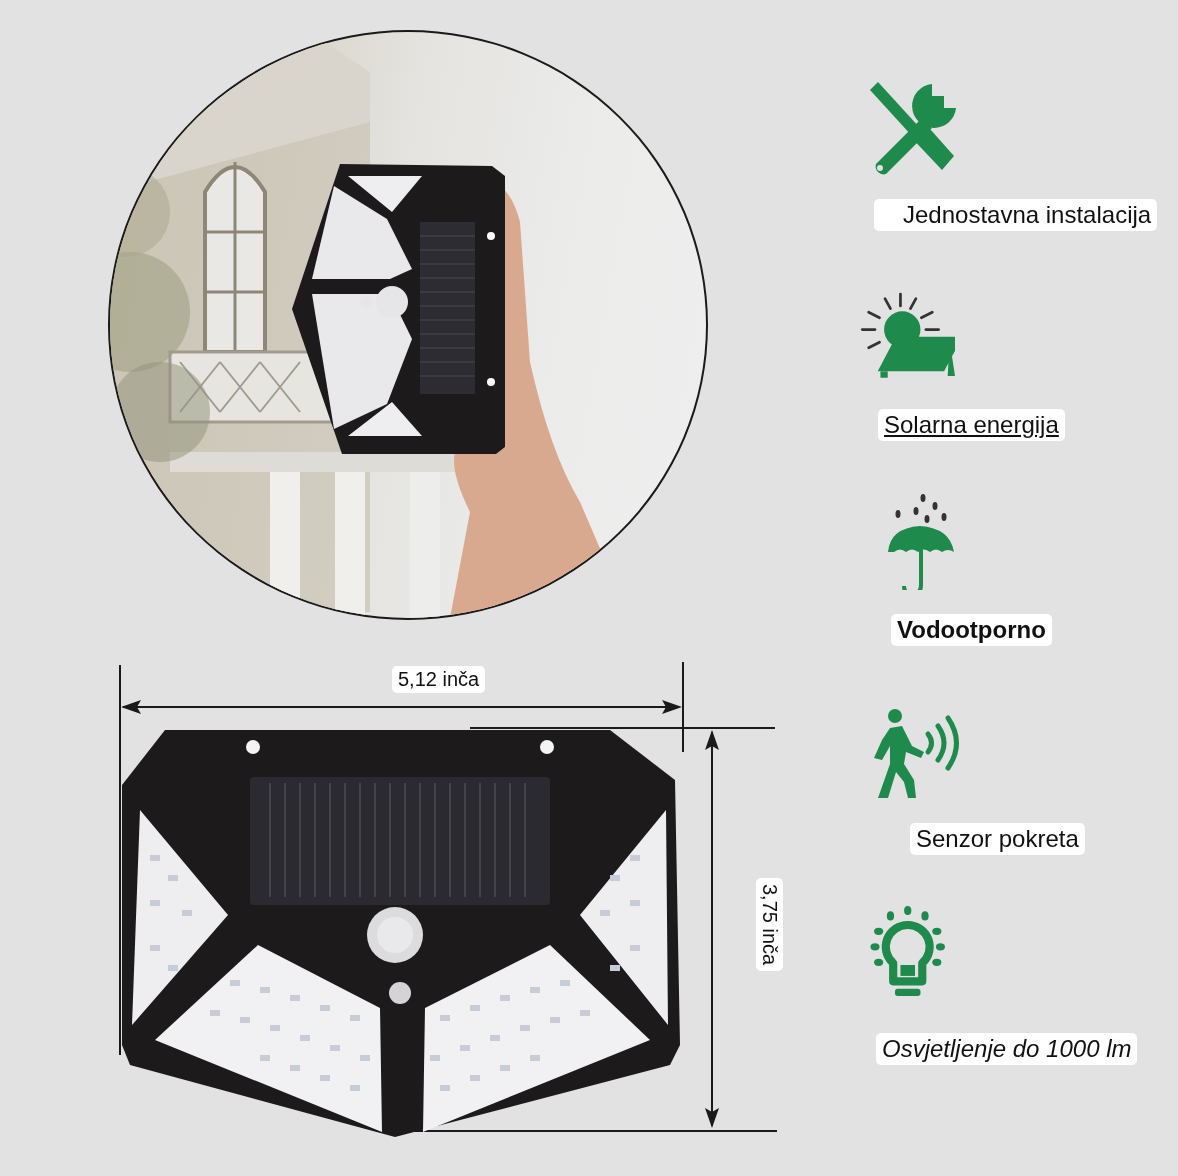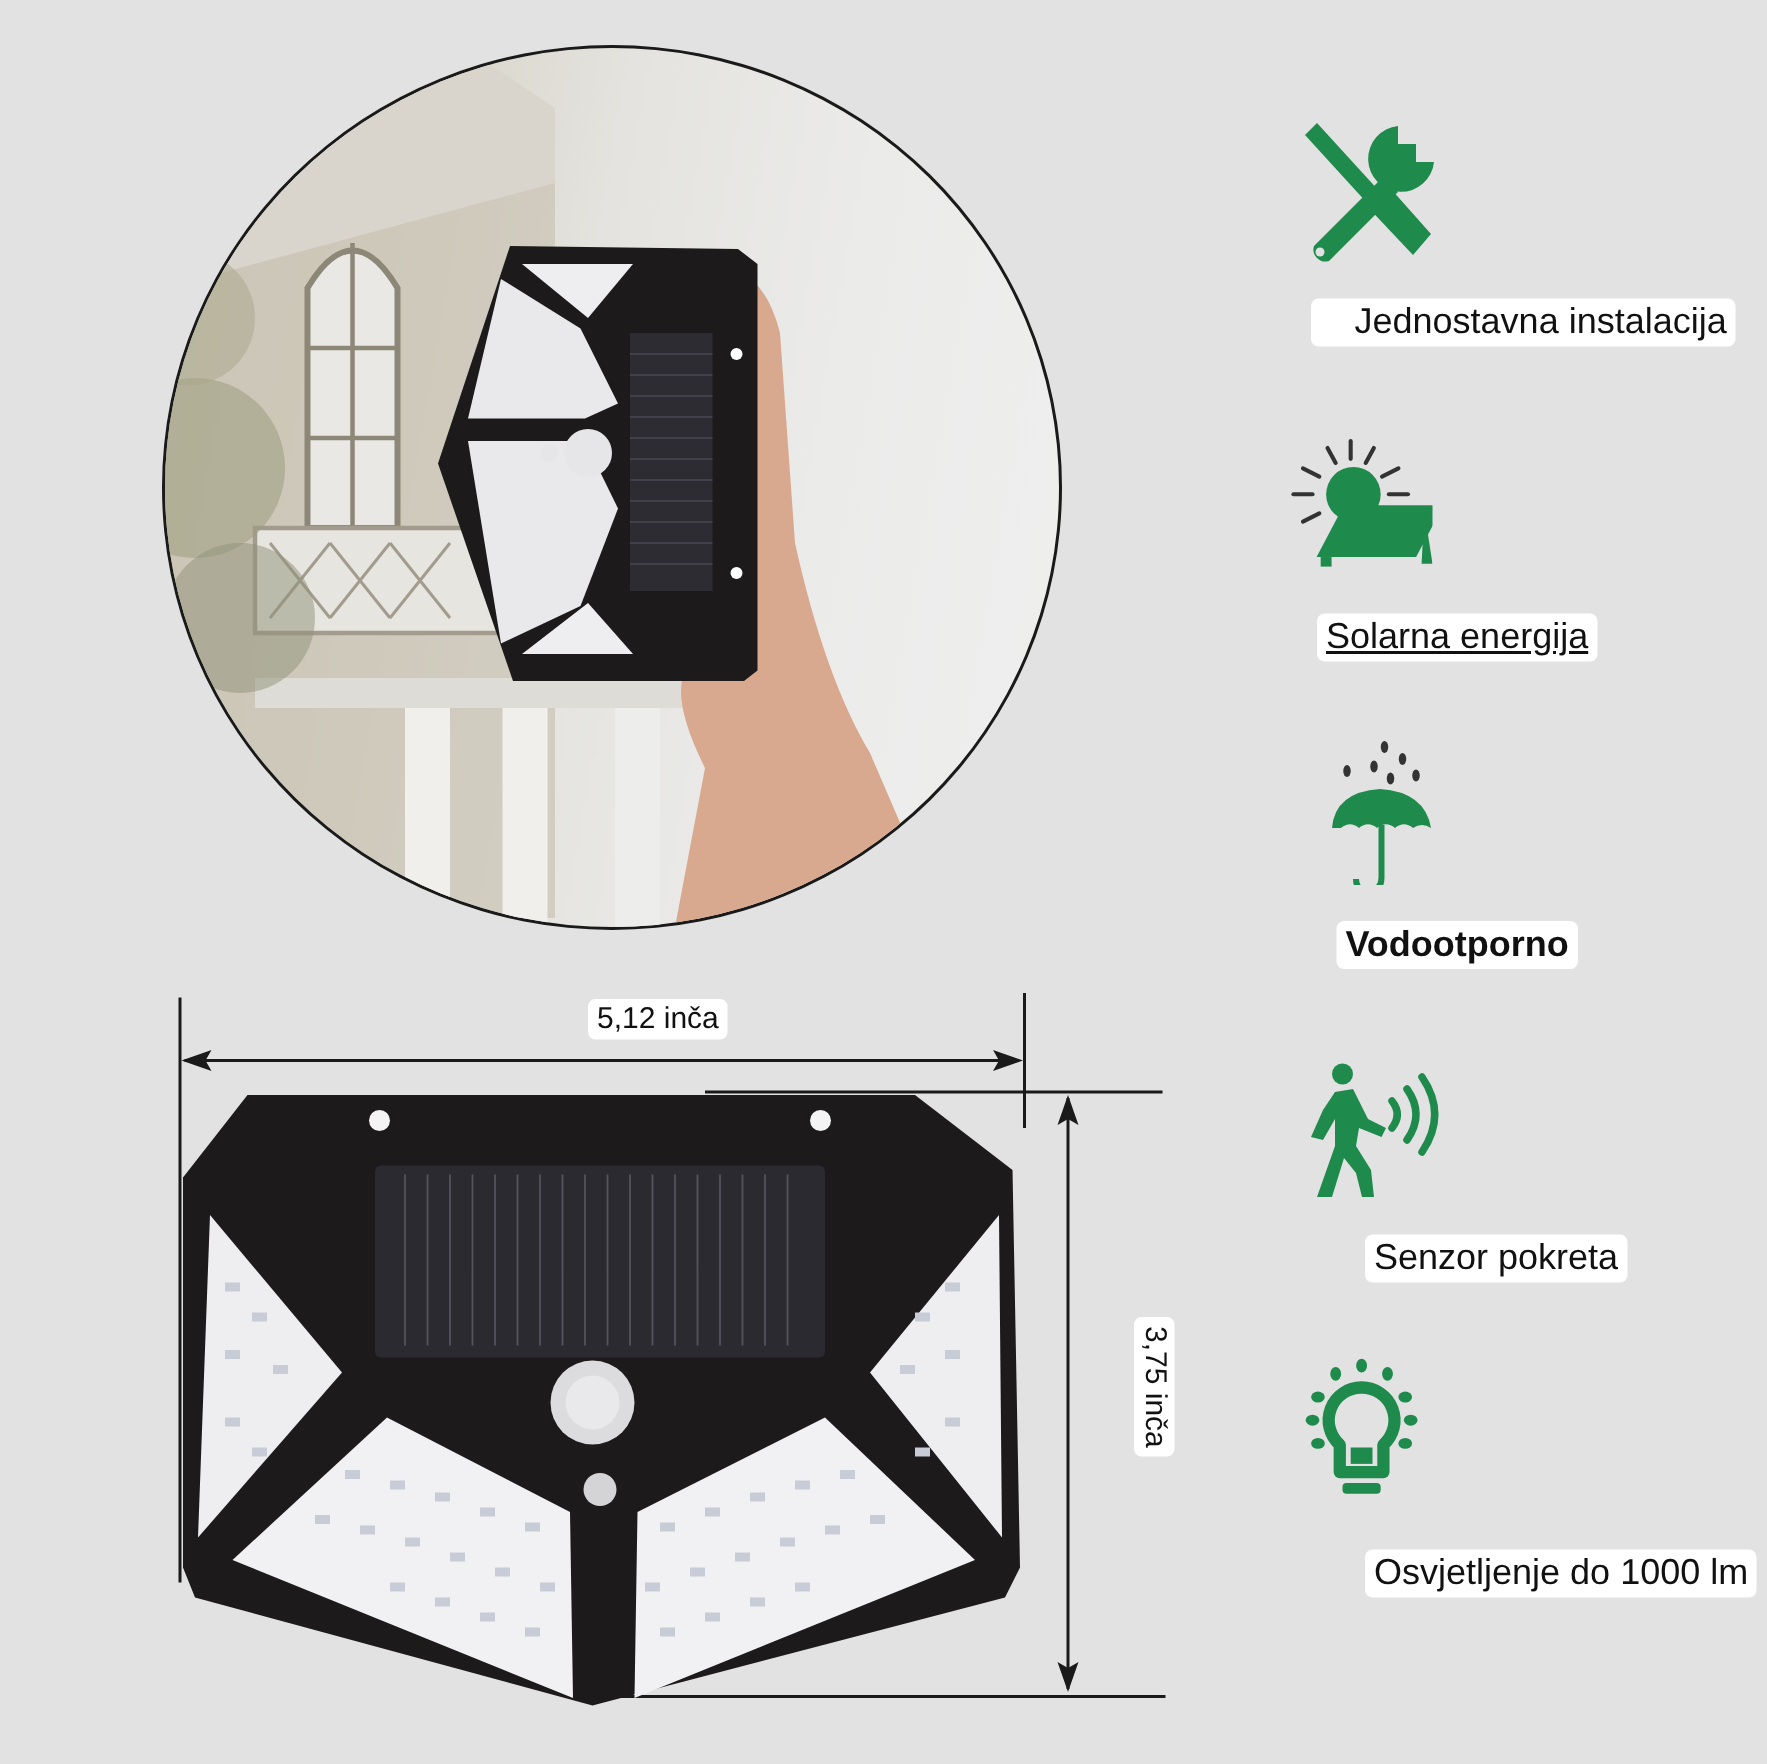--- a/index.html
+++ b/index.html
@@ -239,13 +239,13 @@
       <ellipse cx="74" cy="29" rx="5" ry="4"></ellipse>
     <ellipse cx="6" cy="46" rx="5" ry="4"></ellipse>
       <ellipse cx="78" cy="46" rx="5" ry="4"></ellipse>
     <ellipse cx="10" cy="63" rx="5" ry="4"></ellipse>
       <ellipse cx="74" cy="63" rx="5" ry="4"></ellipse>
     <rect x="28" y="92" width="28" height="8" rx="3"></rect>
   </g>
   <path d="M42 22 A24 24 0 0 1 58 64 L58 84 L26 84 L26 64 A24 24 0 0 1 42 22 Z" fill="none" stroke="#1e8a4c" stroke-width="9" stroke-linejoin="round"></path>
   <rect x="34" y="66" width="16" height="12" fill="#1e8a4c"></rect>
 </svg>
-<div class="abs label feat-label" style="left:910px;top:1033px;">Osvjetljenje do 1000 lm</div>
+<div class="abs label feat-label" style="left:876px;top:1033px;font-style:italic;">Osvjetljenje do 1000 lm</div>
 
 </body></html>

